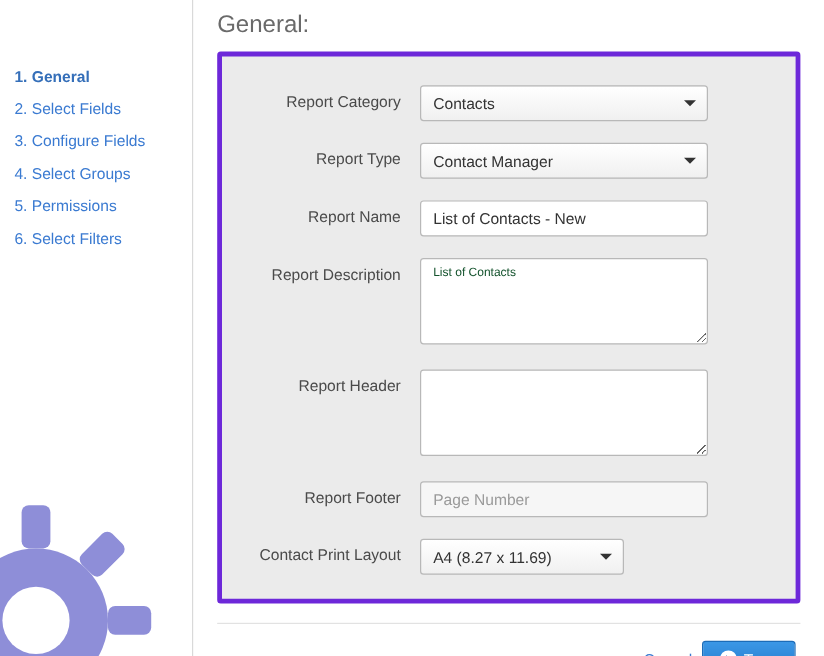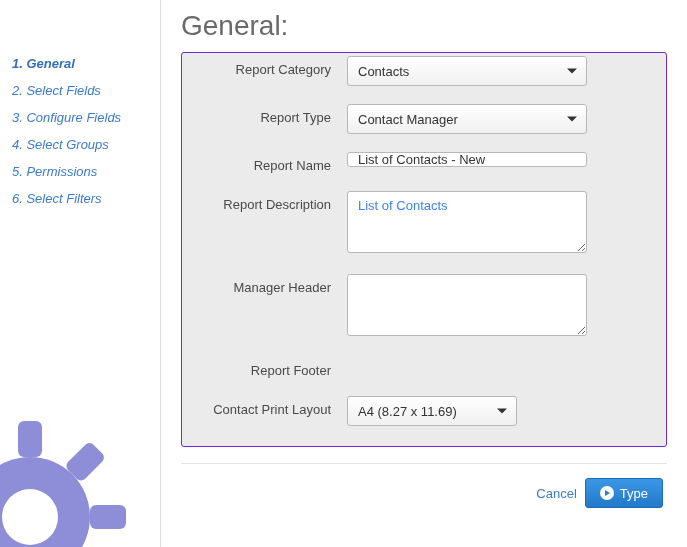--- a/index.html
+++ b/index.html
@@ -17,21 +17,20 @@
   .layout {
     display: flex;
     width: 687px;
     height: 547px;
   }
   .sidebar {
     width: 160px;
     padding: 50px 0 0 12px;
     position: relative;
     overflow: hidden;
-    font-style: italic;
   }
   .sidebar-item {
     display: block;
     text-decoration: none;
     font-size: 13px;
     padding: 6px 0;
     cursor: pointer;
   }
   .sidebar-item.active {
     color: #356fb9;
@@ -52,30 +51,30 @@
   .gear-bg svg { width: 100%; height: 100%; }
   .main {
     flex: 1;
     border-left: 1px solid #d9d9d9;
     padding: 10px 20px 0 20px;
     position: relative;
     display: flex;
     flex-direction: column;
   }
   .page-title {
-    font-size: 28px;
+    font-size: 20px;
     font-weight: 400;
     color: #6a6a6a;
     margin: 0 0 10px 0;
   }
   .form-panel {
     background: #ebebeb;
-    border: 1px solid #6d28d9;
-    border-radius: 3px;
-    padding: 3px 20px 20px 10px;
+    border: 4px solid #6d28d9;
+    border-radius: 3px;
+    padding: 24px 20px 20px 10px;
   }
   .form-row {
     display: flex;
     align-items: flex-start;
     margin-bottom: 18px;
   }
   .form-row:last-child { margin-bottom: 0; }
   .form-label {
     width: 155px;
     text-align: right;
@@ -107,44 +106,44 @@
     top: 50%;
     transform: translateY(-50%);
     width: 0; height: 0;
     border-left: 5px solid transparent;
     border-right: 5px solid transparent;
     border-top: 5px solid #333;
     pointer-events: none;
   }
   .text-input {
     width: 240px;
-    height: 15px;
+    height: 30px;
     border: 1px solid #b8b8b8;
     border-radius: 3px;
     padding: 0 10px;
     background: #fff;
     font-family: inherit;
     font-size: 13px;
     color: #333;
   }
   .text-input.readonly {
     background: #f6f6f6;
     color: #888;
   }
   .text-input::placeholder { color: #9a9a9a; }
   .text-area {
     width: 240px;
-    height: 62px;
+    height: 72px;
     border: 1px solid #b8b8b8;
     border-radius: 3px;
     padding: 6px 10px;
     background: #fff;
     font-family: inherit;
-    font-size: 13px;
-    color: #3b82f6;
+    font-size: 10px;
+    color: #14532d;
     resize: both;
   }
   .footer-bar {
     border-top: 1px solid #e2e2e2;
     margin-top: 16px;
     padding: 14px 4px 0 0;
     display: flex;
     justify-content: flex-end;
     align-items: center;
     gap: 4px;
@@ -255,28 +254,31 @@
       </div>
 
       <div class="form-row">
         <div class="form-label">Report Description</div>
         <div class="form-field">
           <textarea class="text-area" style="">List of Contacts</textarea>
         </div>
       </div>
 
       <div class="form-row">
-        <div class="form-label">Manager Header</div>
+        <div class="form-label">Report Header</div>
         <div class="form-field">
           <textarea class="text-area" style=""></textarea>
         </div>
       </div>
 
       <div class="form-row">
         <div class="form-label">Report Footer</div>
+        <div class="form-field">
+          <input type="text" class="text-input readonly" readonly="" placeholder="Page Number" style="">
+        </div>
       </div>
 
       <div class="form-row">
         <div class="form-label">Contact Print Layout</div>
         <div class="form-field">
           <div class="select-wrap wide">
             <div class="select-box">
                 <span>A4 (8.27 x 11.69)</span>
               </div>
             <span class="select-caret"></span>

